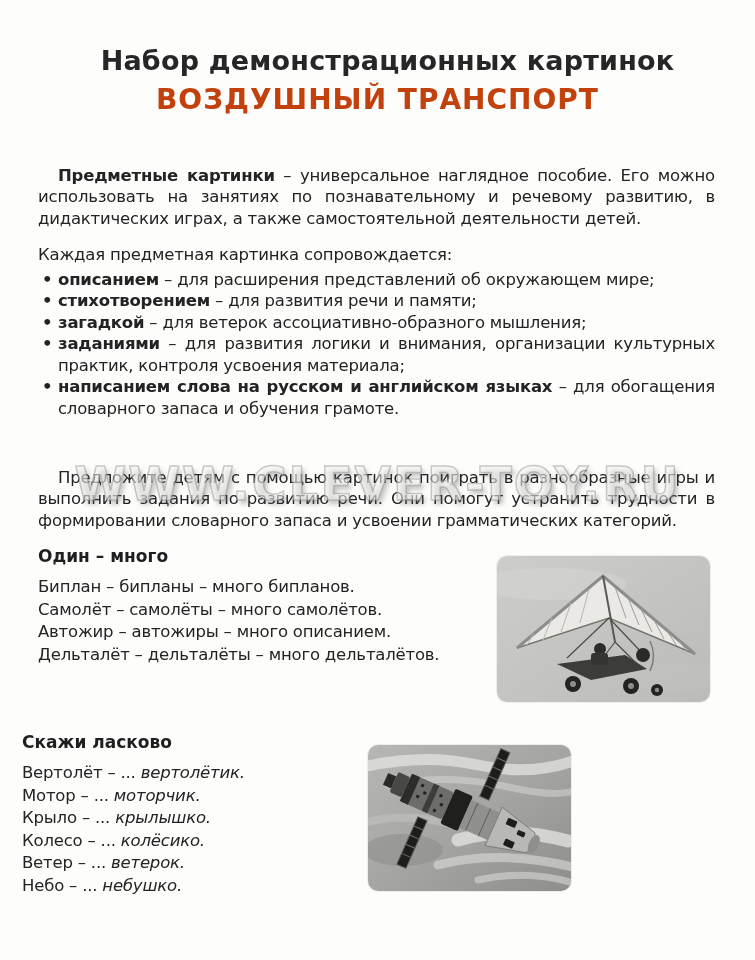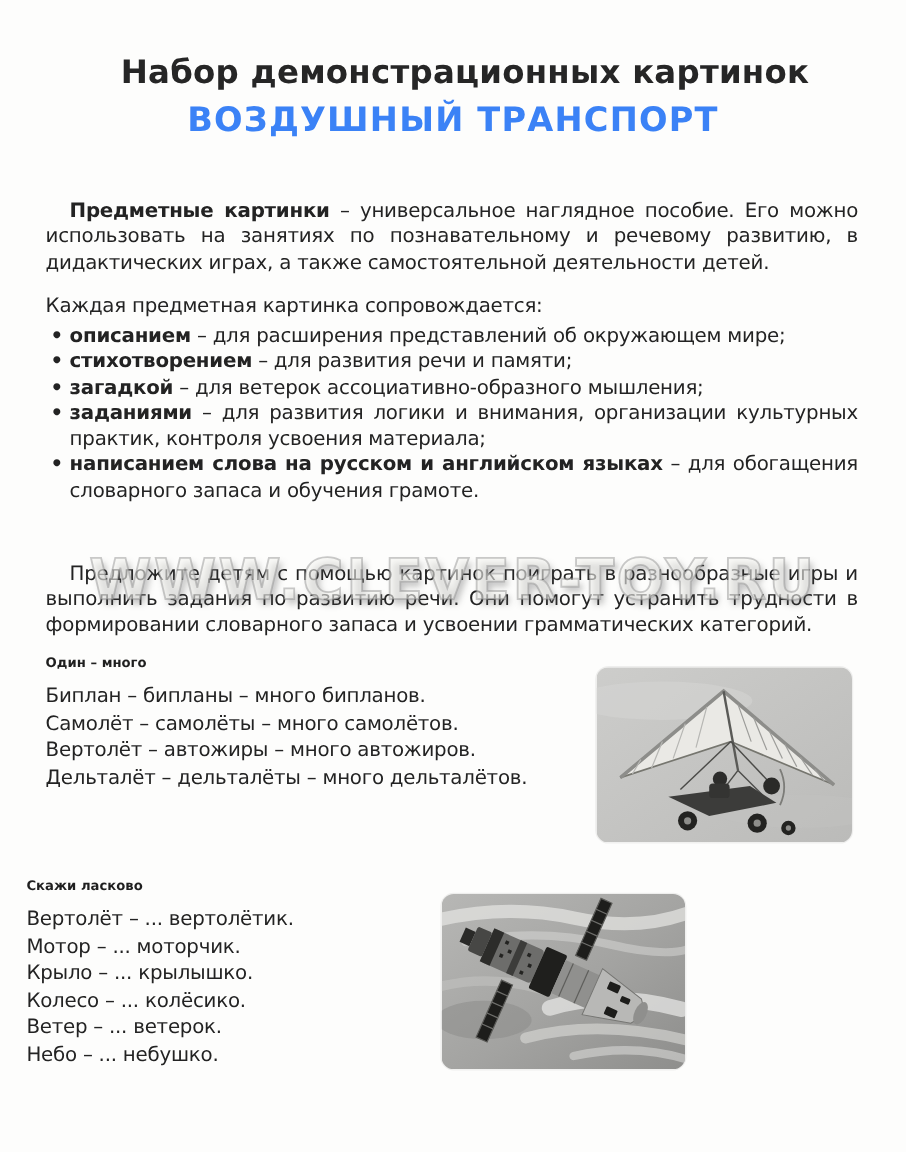--- a/index.html
+++ b/index.html
@@ -7,21 +7,21 @@
     position:relative; width:755px; height:960px; margin:0 auto;
     background:#fdfdfc; overflow:hidden;
     font-family:"DejaVu Sans","Liberation Sans",sans-serif;
     color:#232323;
   }
   .abs { position:absolute; }
 
   
   .titles { left:0; right:0; top:42px; text-align:center; }
   .title-1 { font-size:27px; font-weight:700; line-height:38px; letter-spacing:.2px; color:#262626;padding-left:20px; }
-  .title-2 { font-size:28px; font-weight:700; line-height:40px; letter-spacing:1px; color:#3b82f6; }
+  .title-2 { font-size:28px; font-weight:700; line-height:40px; letter-spacing:1px; color:#c2410c; }
 
   
   .para { font-size:16.5px; line-height:21.5px; letter-spacing:-.2px; text-align:justify; }
   .indent { text-indent:20px; }
   b { font-weight:700; }
 
   .intro { left:38px; right:40px; top:148px; }
   .accompany { left:38px; right:40px; top:240px; }
   .accompany-heading { margin:4px 0 3px 0; }
   ul.bullets { margin:0; padding:0; list-style:none; }
@@ -34,25 +34,25 @@
   .watermark {
     left:0; right:0; top:456px; text-align:center; z-index:3; pointer-events:none;
     font-size:47px; font-weight:800; letter-spacing:2px;
     color:rgba(245,245,243,.55);
     -webkit-text-stroke:1.5px rgba(140,140,140,.45);
     text-shadow:3px 4px 5px rgba(90,90,90,.35);
     white-space:nowrap;
   }
 
   
-  .section-heading { font-size:11px; font-weight:700; margin:0 0 10px 0; color:#1f1f1f; }
+  .section-heading { font-size:17px; font-weight:700; margin:0 0 10px 0; color:#1f1f1f; }
   .word-line { font-size:16.5px; line-height:22.5px; letter-spacing:-.2px; white-space:nowrap; }
   .one-many { left:38px; top:546px; width:452px; }
   .say-kindly { left:22px; top:732px; width:322px; }
-  .dim { }
+  .dim { font-style:italic; }
 
   
   .photo { border-radius:10px; overflow:hidden; box-shadow:0 0 0 1px rgba(0,0,0,.06); }
   .photo svg { display:block; }
   .photo-1 { left:497px; top:556px; width:213px; height:146px; }
   .photo-2 { left:368px; top:745px; width:203px; height:146px; }
   .z1 { z-index:1; }
 </style>
 </head>
 <body>
@@ -78,21 +78,21 @@
       <li><span class="bullet-mark">•</span><b>написанием слова на русском и английском языках</b><span> – для обогащения словарного запаса и обучения грамоте.</span></li>
     </ul>
   </div>
 
   <p class="abs para indent suggestion z1">Предложите детям с помощью картинок поиграть в разнообразные игры и выполнить задания по развитию речи. Они помогут устранить трудности в формировании словарного запаса и усвоении грамматических категорий.</p>
 
   <div class="abs one-many z1">
     <h2 class="section-heading">Один – много</h2>
     <div class="word-line">Биплан – бипланы – много бипланов.</div>
     <div class="word-line">Самолёт – самолёты – много самолётов.</div>
-    <div class="word-line">Вертолёт – автожиры – много автожиров.</div>
+    <div class="word-line">Автожир – автожиры – много описанием.</div>
     <div class="word-line">Дельталёт – дельталёты – много дельталётов.</div>
   </div>
 
   <div class="abs say-kindly z1">
     <h2 class="section-heading">Скажи ласково</h2>
     <div class="word-line"><span>Вертолёт – ... </span><span class="dim">вертолётик.</span></div>
     <div class="word-line"><span>Мотор – ... </span><span class="dim">моторчик.</span></div>
     <div class="word-line"><span>Крыло – ... </span><span class="dim">крылышко.</span></div>
     <div class="word-line"><span>Колесо – ... </span><span class="dim">колёсико.</span></div>
     <div class="word-line"><span>Ветер – ... </span><span class="dim">ветерок.</span></div>

